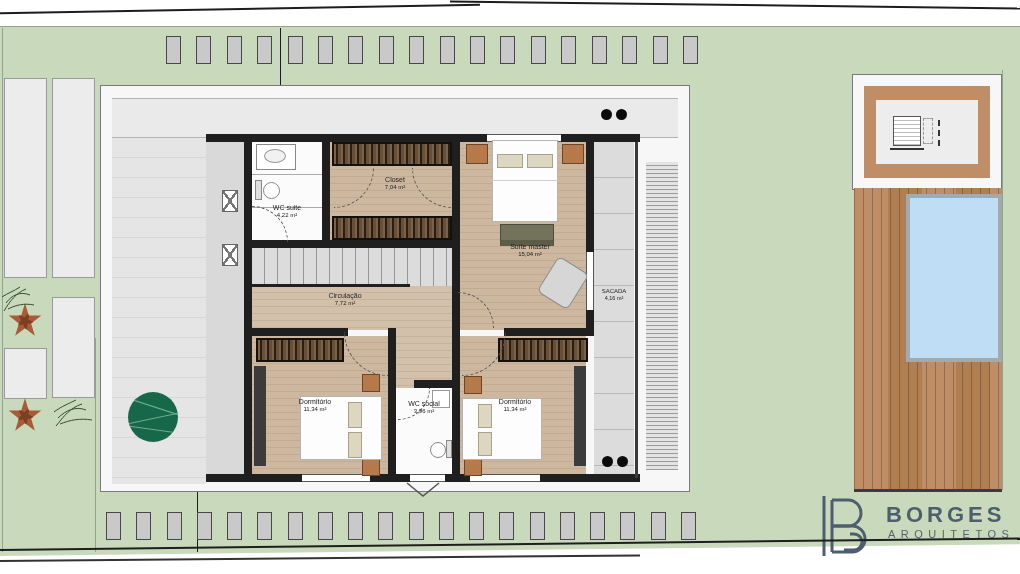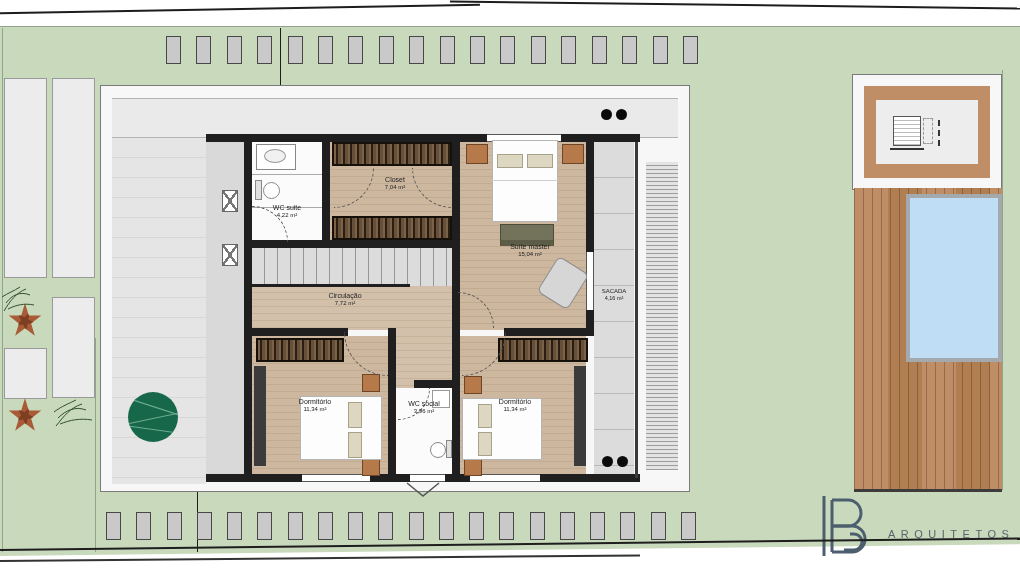--- a/index.html
+++ b/index.html
@@ -292,15 +292,16 @@
     <svg width="60" height="64" viewBox="0 0 60 64">
       <g fill="none" stroke="#4d5f6e" stroke-width="3">
         <path d="M4 2 V62"></path>
         <path d="M12 6 V58"></path>
         <path d="M12 6 H28 a13 13 0 0 1 0 26 H12"></path>
         <path d="M12 32 H32 a13 13 0 0 1 0 26 H12"></path>
         <path d="M30 40 h4 a8 8 0 0 1 0 16 h-10"></path>
       </g>
     </svg>
   </div>
+  <div class="abs logo-text" style="left:886px;top:502px;font-size:22px;font-weight:700;letter-spacing:4px">BORGES</div>
   <div class="abs logo-text" style="left:888px;top:528px;font-size:11px;font-weight:400;letter-spacing:5.5px;color:#55656f">ARQUITETOS</div>
 
 </div>
 
 </body></html>

